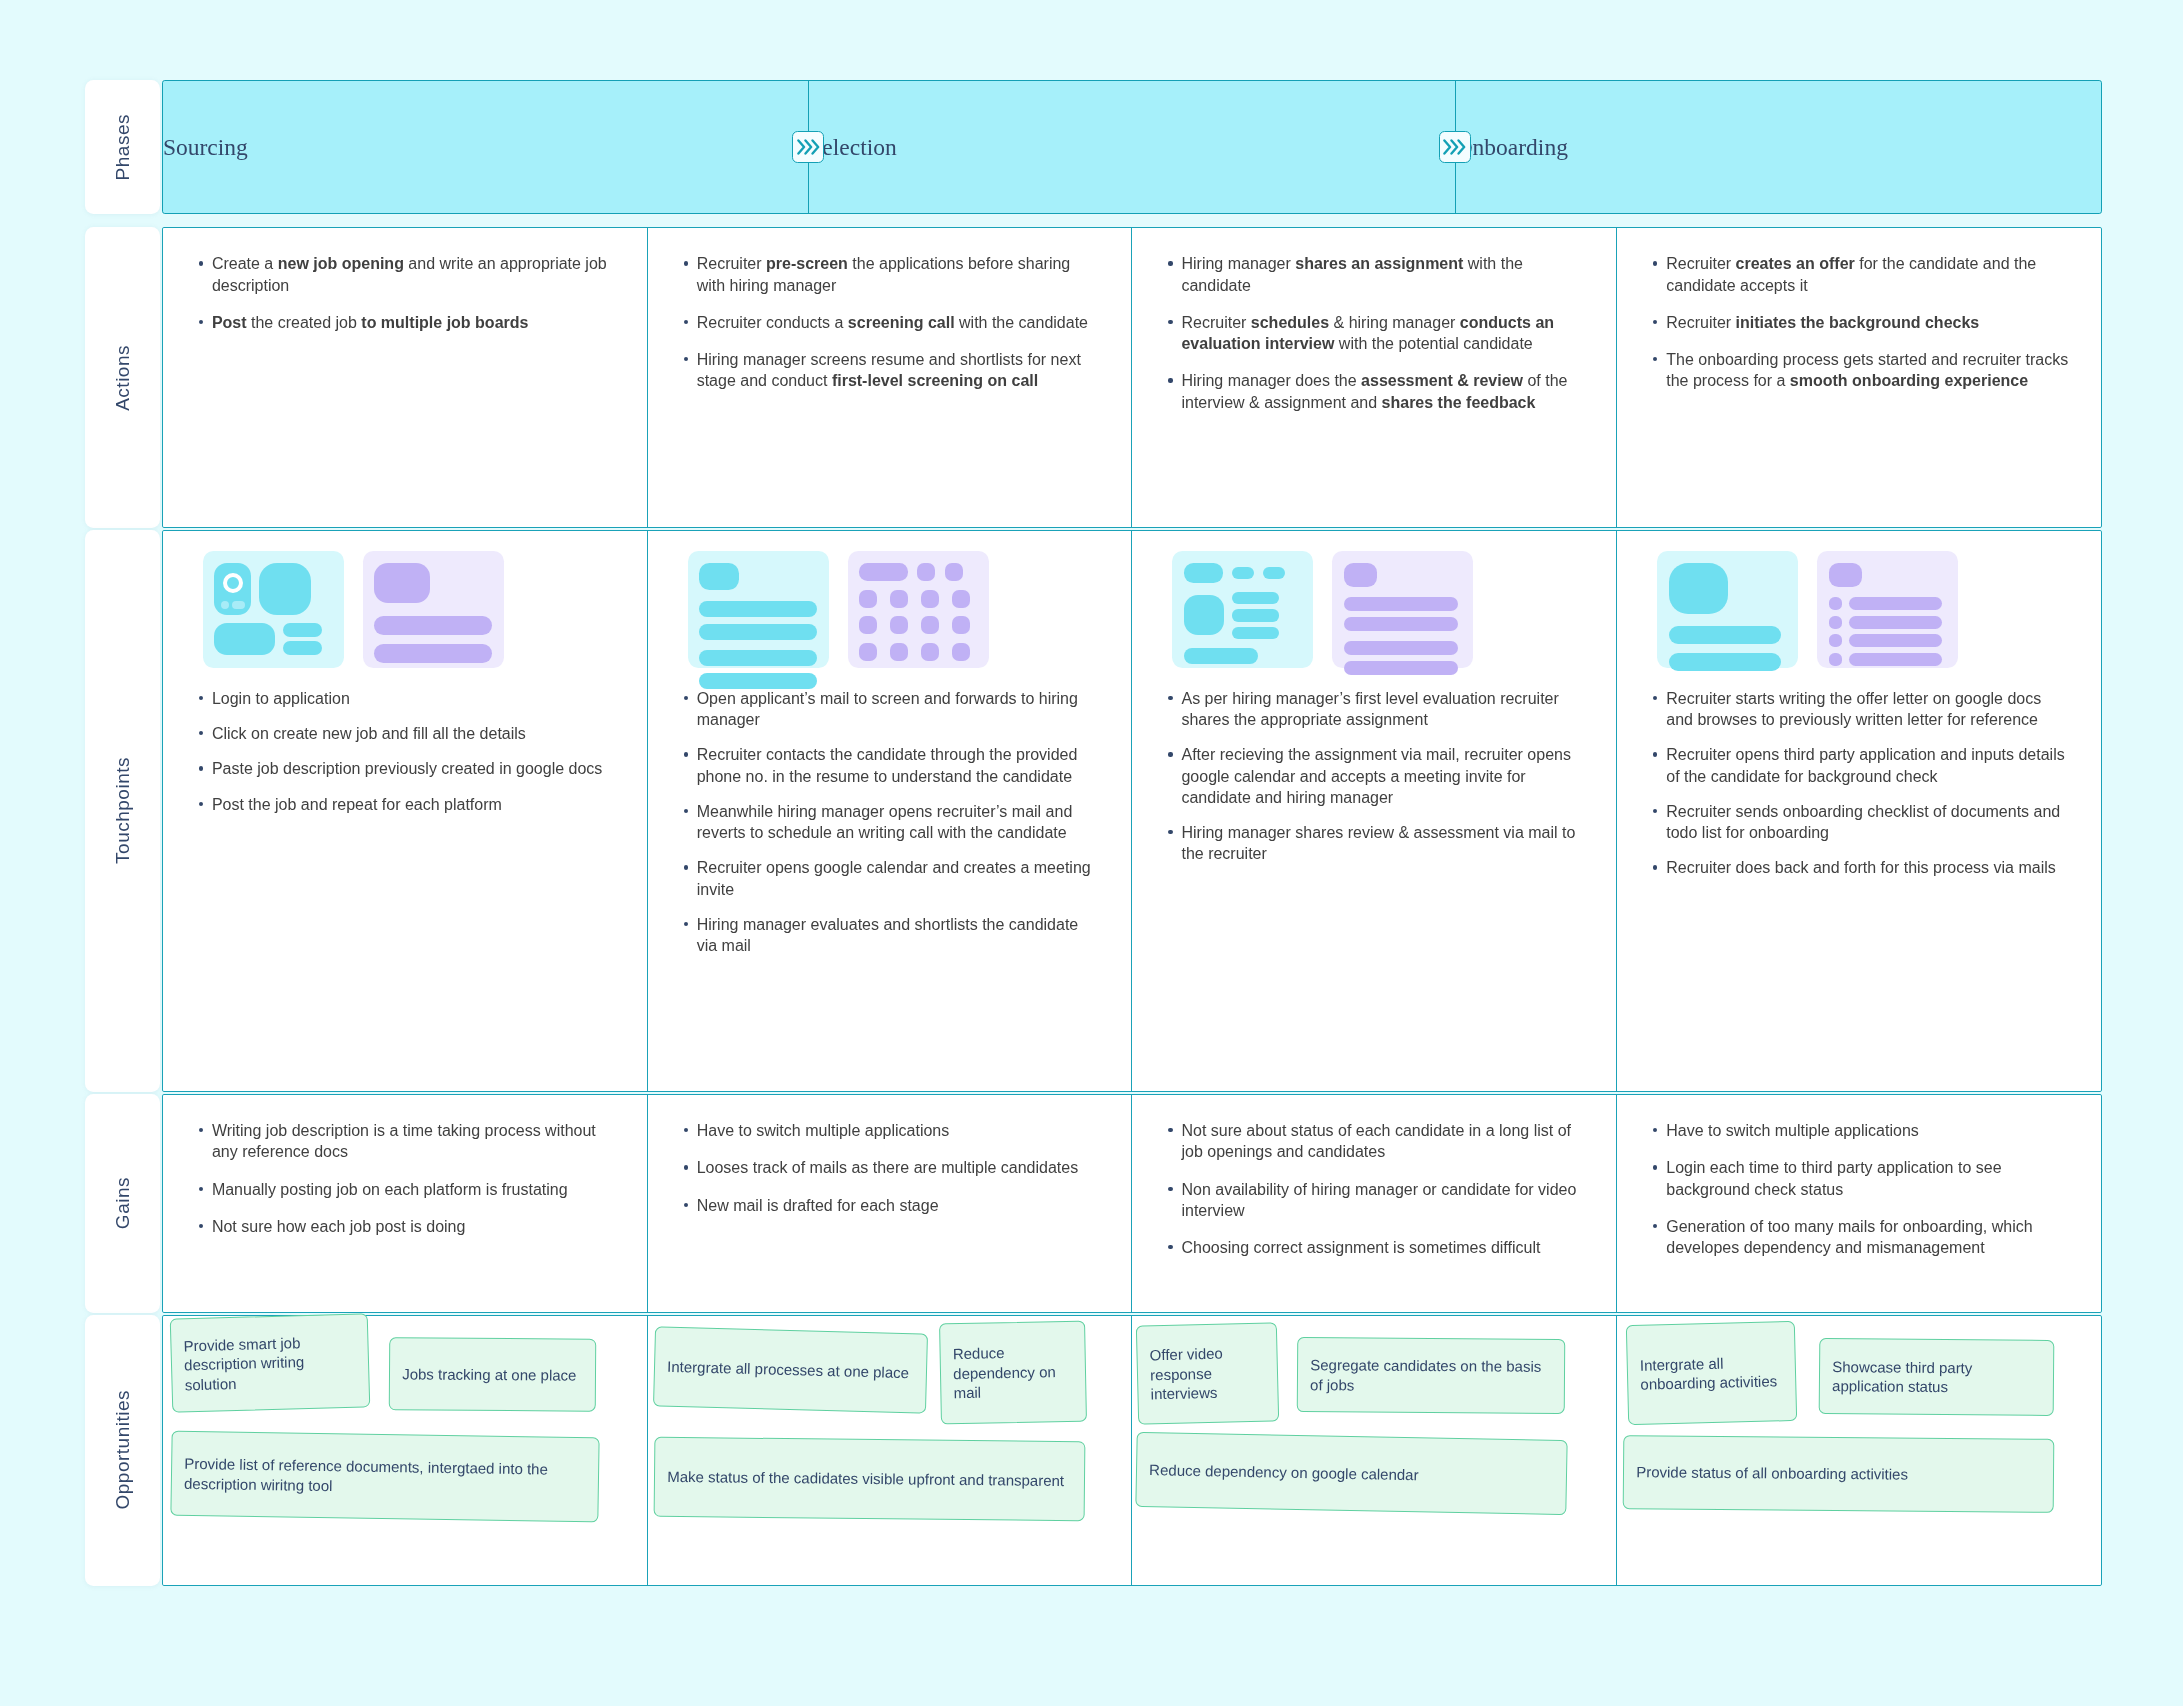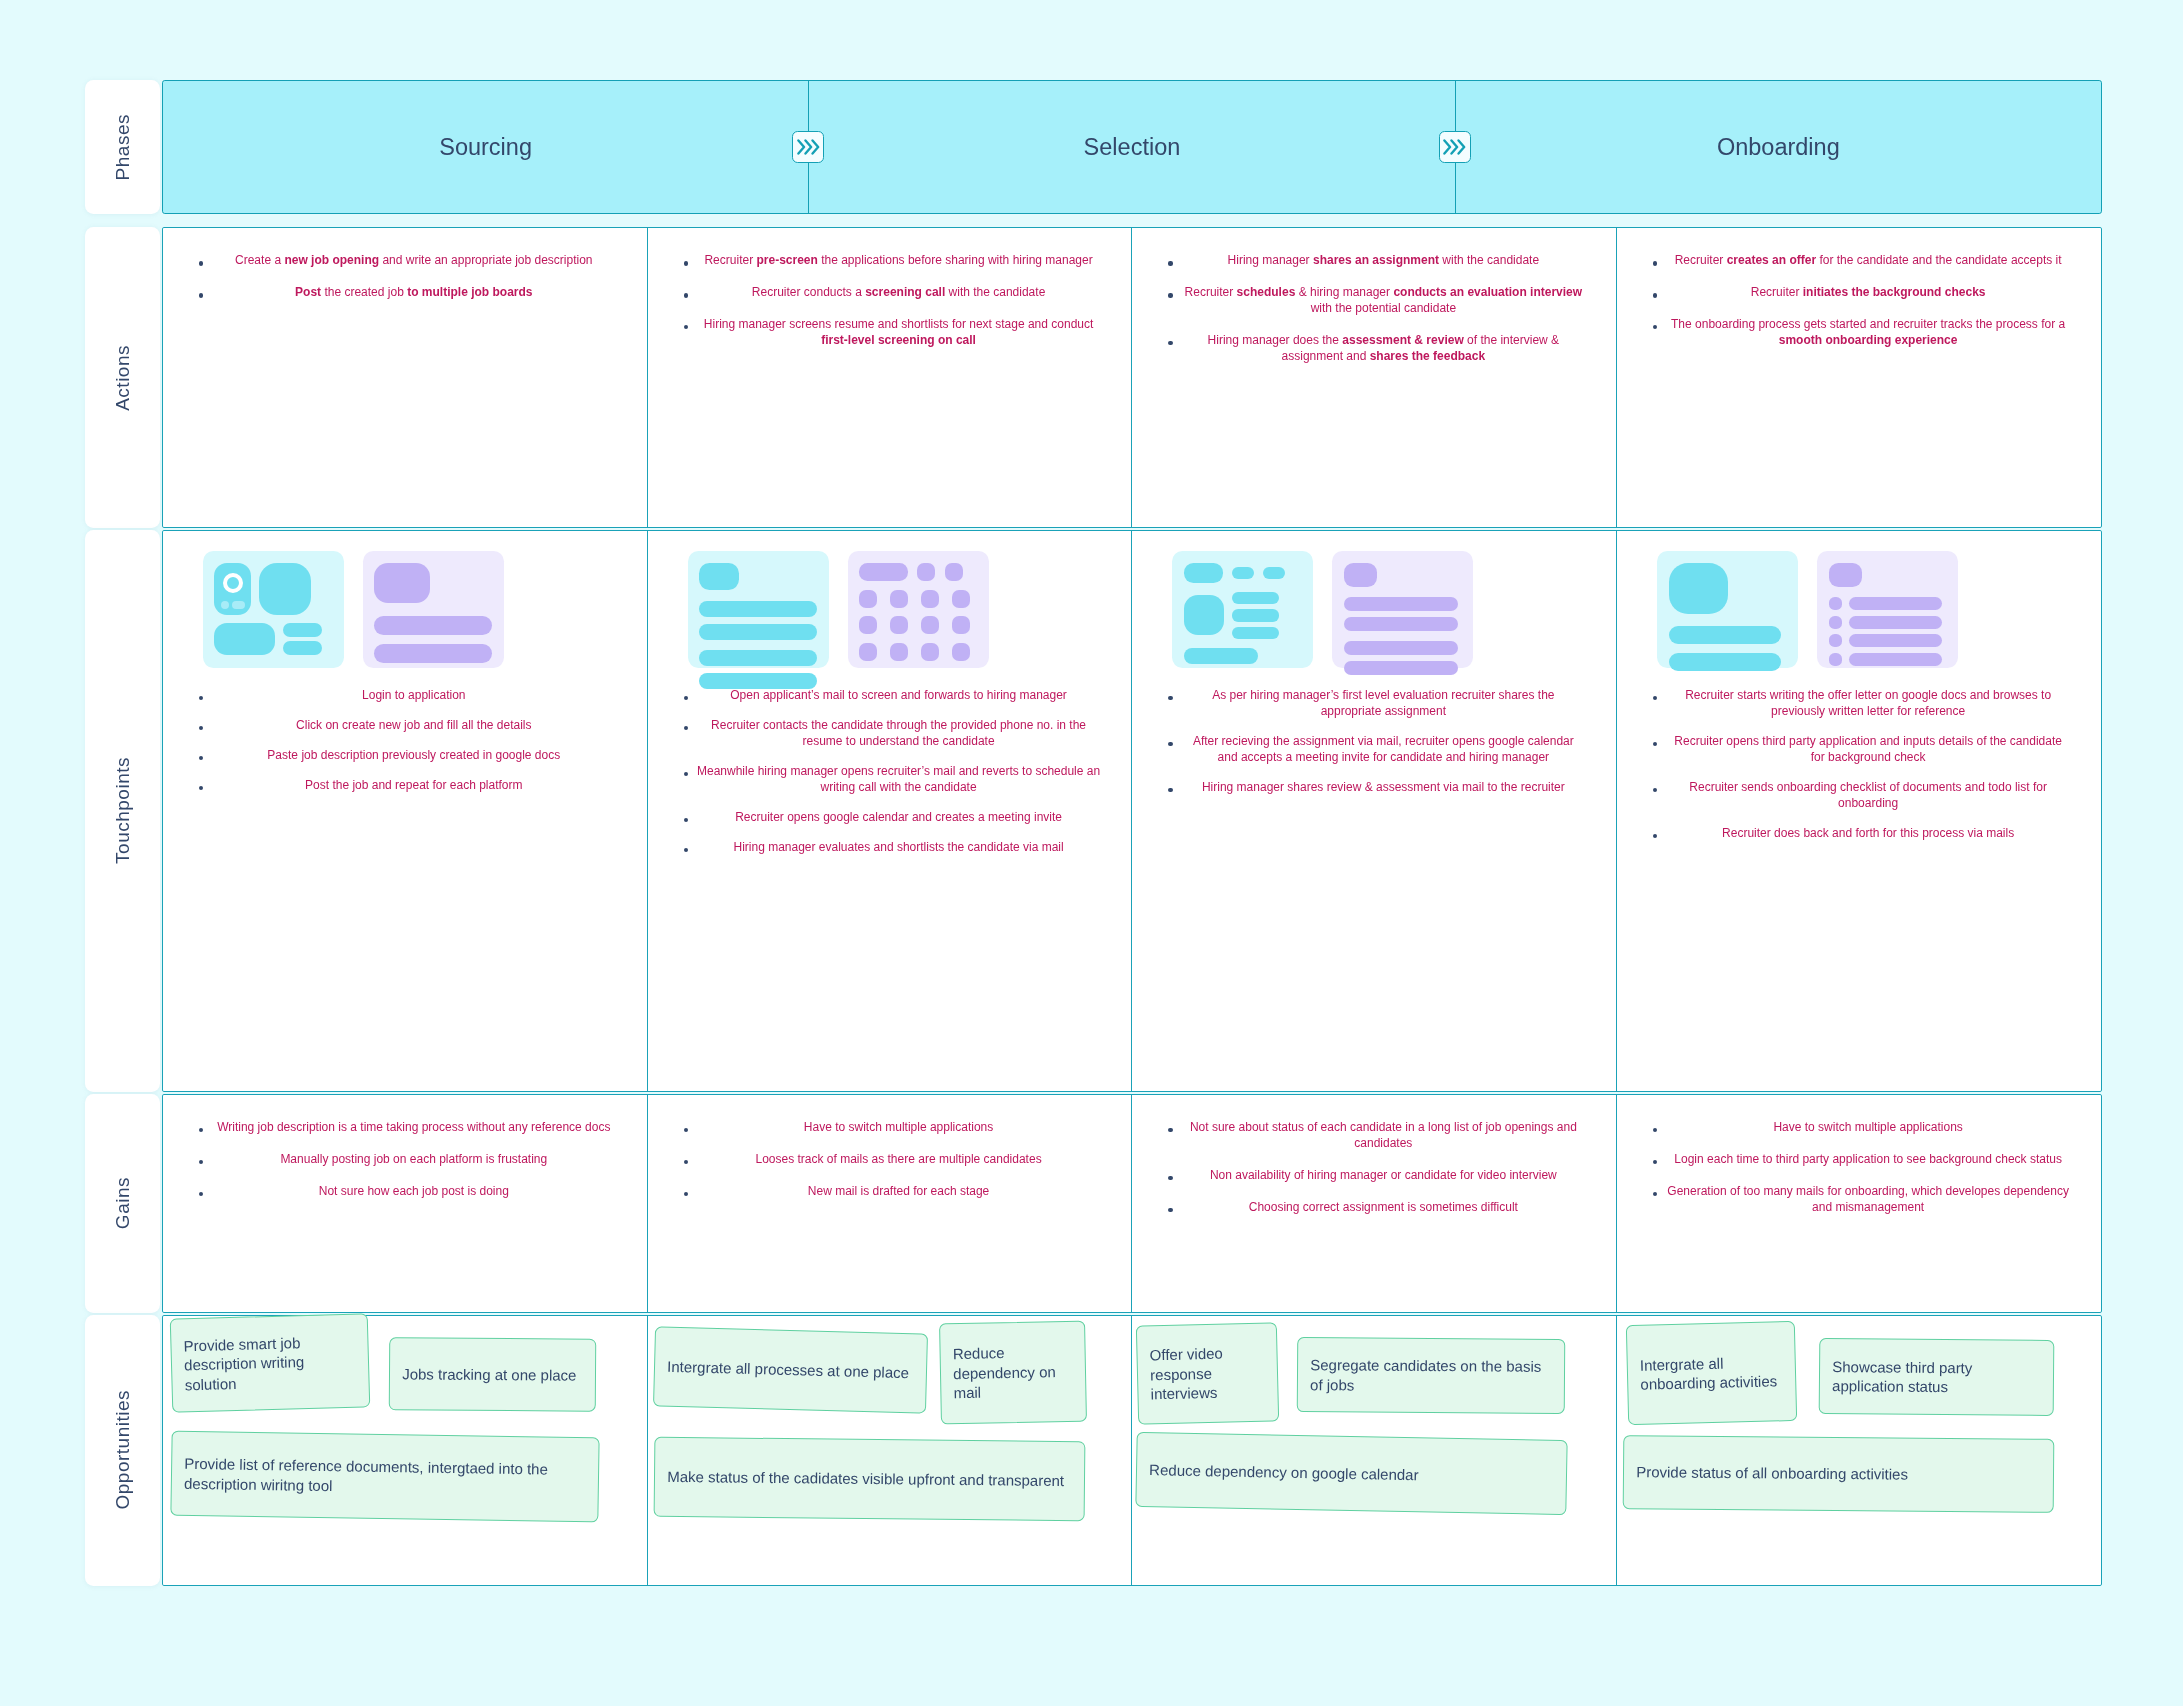--- a/index.html
+++ b/index.html
@@ -51,23 +51,23 @@
     background: #a6f0fa;
     border: 1.4px solid #14a0b5;
     border-radius: 2.8px;
     overflow: visible;
     position: relative;
   }
   .phase {
     flex: 1 1 0;
     display: flex;
     align-items: center;
-    justify-content: center;
     position: relative;
     border-right: 1.4px solid #14a0b5;
+    font-family: Liberation Serif, serif;
   }
   .phase:last-child { border-right: none; }
   .phase-label { font-size: 23.5px; color: #33476a; }
   .chev {
     position: absolute;
     right: -16px;
     top: 50%;
     transform: translateY(-50%);
     width: 32px; height: 32px;
     background: #f4fdff;
@@ -99,26 +99,25 @@
   .gains-row .rowlabel     { height: 219px; }
   .opps-row .rowlabel      { height: 271px; }
 
   ul.blist {
     list-style: none;
     margin: 0;
     padding: 25.4px 31px 0 35px;
   }
   ul.blist li {
     position: relative;
-    font-size: 12px;
+    font-size: 16px;
     line-height: 1.33;
     margin-bottom: 16px;
     padding-left: 14px;
-    color: #be185d;
-    text-align: center;
+    color: #404040;
   }
   ul.blist li:before {
     content: "";
     position: absolute;
     left: 0.9px; top: 8px;
     width: 4.2px; height: 4.2px;
     border-radius: 50%;
     background: #33476a;
   }
   ul.blist b { font-weight: bold; }

